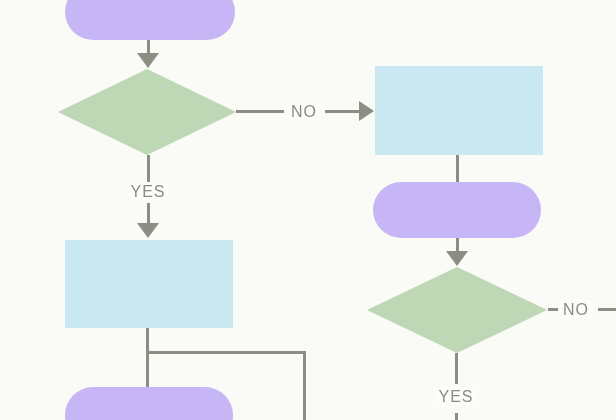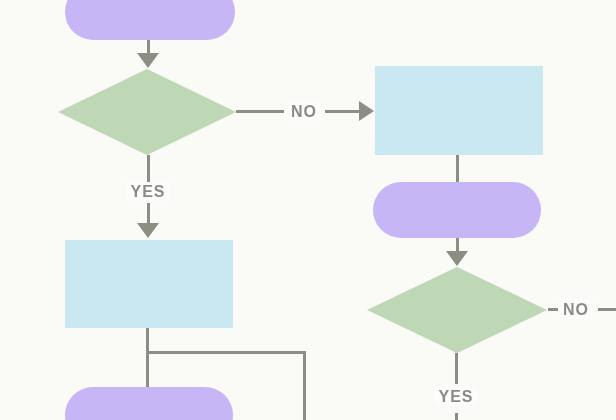--- a/index.html
+++ b/index.html
@@ -48,21 +48,21 @@
   .arrow-right {
     position: absolute; width: 0; height: 0;
     border-top: 10px solid transparent;
     border-bottom: 10px solid transparent;
     border-left: 15px solid var(--line);
   }
   .edge-label {
     position: absolute;
     transform: translateX(-50%);
     font-size: 16px;
-    font-weight: bold;
+    font-weight: normal;
     letter-spacing: 1px;
     line-height: 17px;
     color: var(--label);
     background: var(--labelbg);
     padding: 1px 4px;
     white-space: nowrap;
     text-align: center;
   }
 </style>
 </head>

